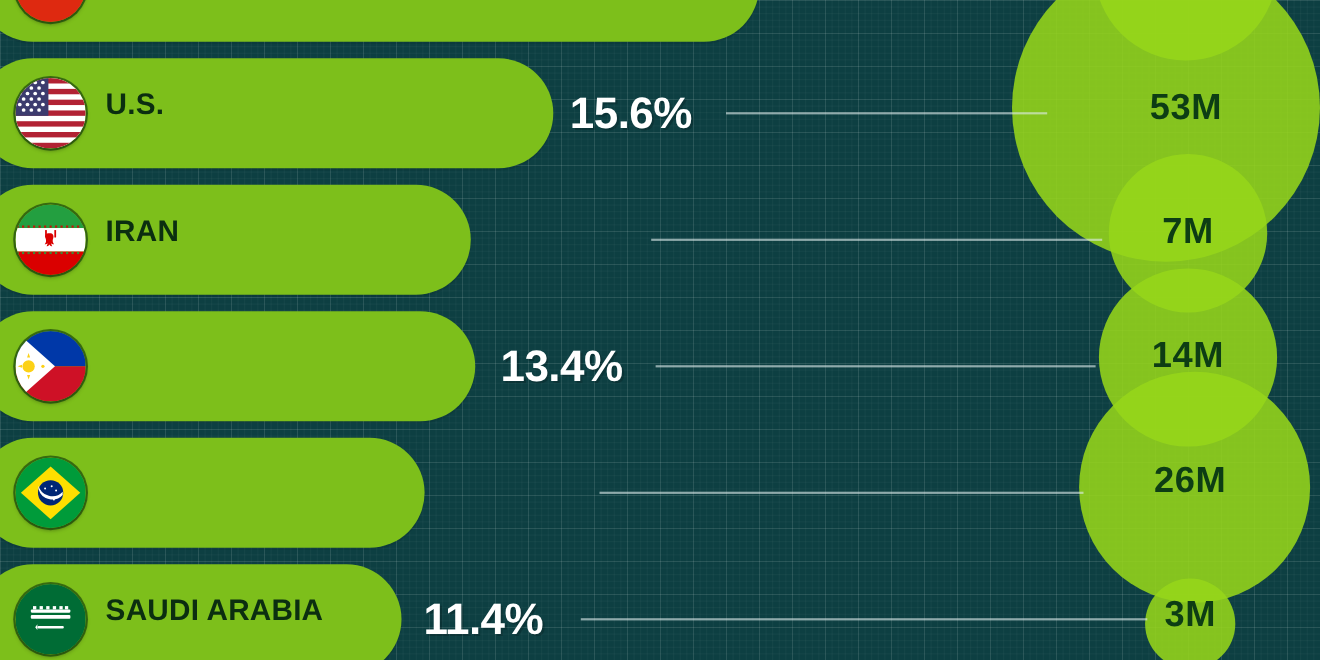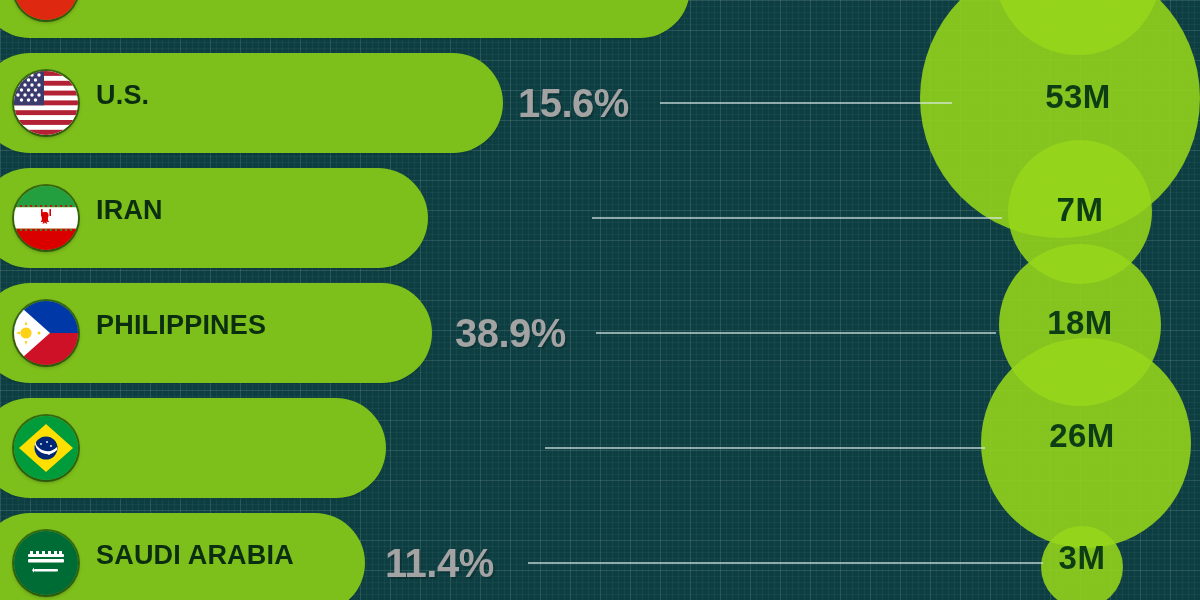--- a/index.html
+++ b/index.html
@@ -51,21 +51,21 @@
     color:#0b2e10;
     font-weight:bold;
     font-size:27px;
     letter-spacing:.2px;
     white-space:nowrap;
     font-family:"Liberation Sans", sans-serif;
   }
   .pct{
     position:absolute;top:0;height:100px;
     display:flex;align-items:center;
-    color:#a3a3a3;
+    color:#ffffff;
     font-weight:bold;
     font-size:40px;
     letter-spacing:-.5px;
     text-shadow:2px 2px 0 rgba(0,0,0,.18);
     white-space:nowrap;
     text-align:center;
   }
   .connector{
     position:absolute;height:2px;
     background:rgba(222,236,235,.62);
@@ -98,21 +98,21 @@
 
   <div id="bubbles">
       <div class="bubble" style="left: 995px; top: -111px; width: 166px; height: 166px;"></div>
       <div class="bubble" style="left: 920px; top: -42px; width: 280px; height: 280px;"></div>
       <div class="bubble" style="left: 1008px; top: 140px; width: 144px; height: 144px;"></div>
       <div class="bubble" style="left: 999px; top: 244px; width: 162px; height: 162px;"></div>
       <div class="bubble" style="left: 981px; top: 338px; width: 210px; height: 210px;"></div>
       <div class="bubble" style="left: 1041px; top: 526px; width: 82px; height: 82px;"></div>
       <div class="bubble-label" style="left: 1078px; top: 97px;">53M</div>
       <div class="bubble-label" style="left: 1080px; top: 210px;">7M</div>
-      <div class="bubble-label" style="left: 1080px; top: 323px;">18M</div>
+      <div class="bubble-label" style="left: 1080px; top: 323px;">14M</div>
       <div class="bubble-label" style="left: 1082px; top: 436px;">26M</div>
       <div class="bubble-label" style="left: 1082px; top: 558px;">3M</div>
     </div>
 
   <div id="rows">
       <div class="row" style="top: -62px;">
         <div class="bar" style="width: 710px;"></div>
         <div class="flag">
           <svg viewBox="0 0 64 64">
             <rect width="64" height="64" fill="#de2910"></rect>
@@ -227,22 +227,21 @@
        <circle cx="12" cy="32" r="5.6"></circle>
        <polygon points="12,20 13.4,24 10.6,24"></polygon>
        <polygon points="12,44 13.4,40 10.6,40"></polygon>
        <polygon points="2,32 6,33.4 6,30.6"></polygon>
        <circle cx="4" cy="12" r="1.5"></circle>
               <circle cx="4" cy="52" r="1.5"></circle>
               <circle cx="25" cy="32" r="1.5"></circle>
      </g>
           </svg>
         </div>
-        <div class="country">PHILIPPINES</div>
-        <div class="pct" style="left: 455px;">38.9%</div>
+        <div class="pct" style="left: 455px;">13.4%</div>
       </div>
       <div class="row" style="top: 398px;">
         <div class="connector" style="left: 545px; width: 440px;"></div>
         <div class="bar" style="width: 406px;"></div>
         <div class="flag">
           <svg viewBox="0 0 64 64">
      <rect width="64" height="64" fill="#009b3a"></rect>
      <polygon points="32,8 59,32 32,56 5,32" fill="#fedf00"></polygon>
      <circle cx="32" cy="32" r="11.5" fill="#002776"></circle>
      <path d="M21 28.5 a13 13 0 0 0 22 5.5 l0 -3 a13 13 0 0 1 -22 -5.5 z" fill="#fff"></path>

